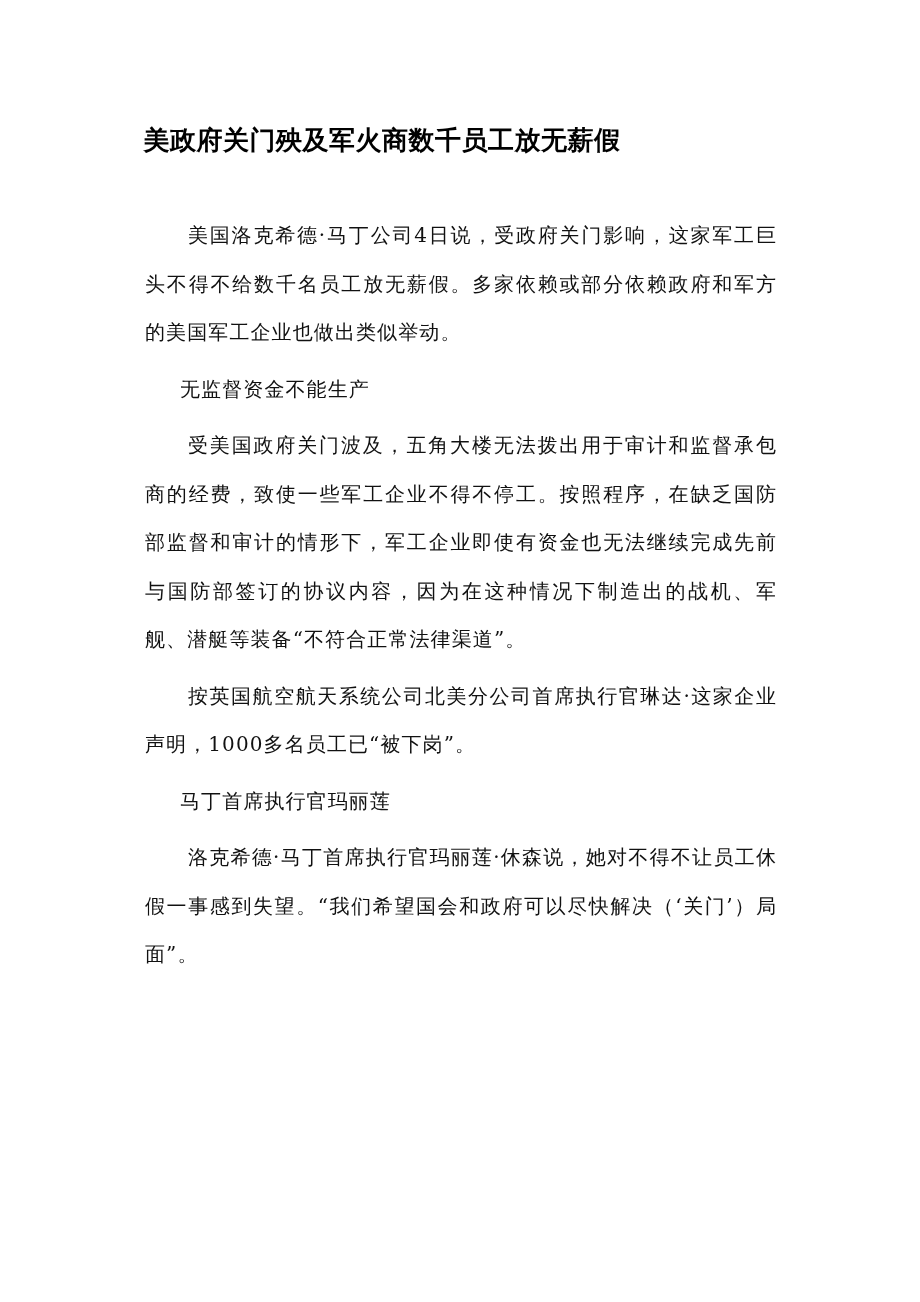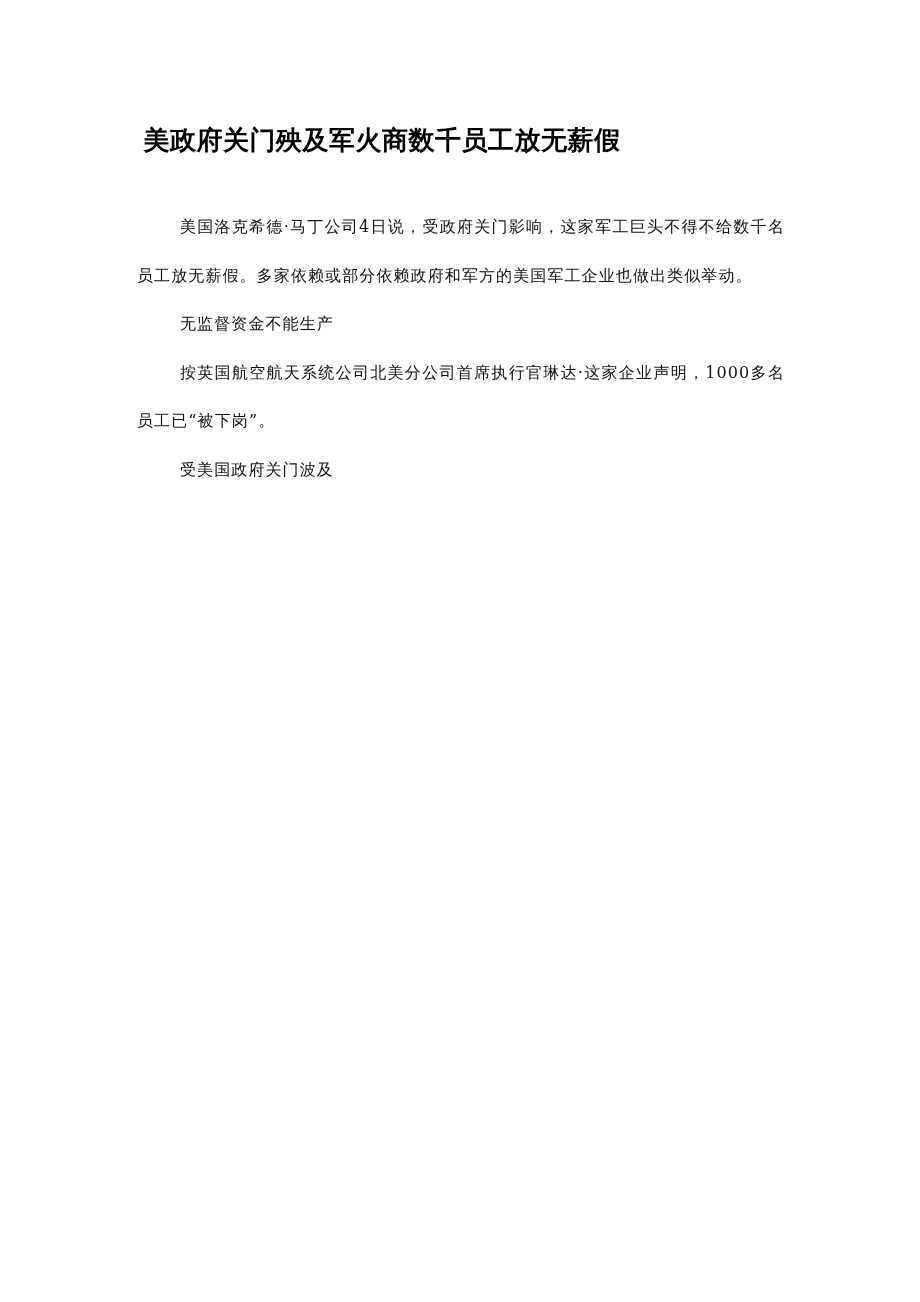--- a/index.html
+++ b/index.html
@@ -35,40 +35,42 @@
     margin: 0;
     color: #000;
   }
   .body {
     position: absolute;
     top: 203px;
     left: 0;
     width: 648px;
   }
   .para {
-    margin: 0;
-    font-size: 16px;
+    margin: 8px;
+    font-size: 20px;
     line-height: 48.5px;
     text-indent: 43px;
     text-align: justify;
     letter-spacing: 1.1px;
   }
   .subhead {
     margin: 0;
-    font-size: 16px;
+    font-size: 20px;
     line-height: 48.5px;
     text-indent: 43px;
     letter-spacing: 1.1px;
   }
 </style>
 </head>
 <body>
 
 <div class="page">
   <h1 class="title">美政府关门殃及军火商数千员工放无薪假</h1>
 
   <div class="body">
     <p class="para">美国洛克希德·马丁公司4日说，受政府关门影响，这家军工巨头不得不给数千名员工放无薪假。多家依赖或部分依赖政府和军方的美国军工企业也做出类似举动。</p>
     <p class="subhead">无监督资金不能生产</p>
+    <p class="para">受美国政府关门波及，五角大楼无法拨出用于审计和监督承包商的经费，致使一些军工企业不得不停工。按照程序，在缺乏国防部监督和审计的情形下，军工企业即使有资金也无法继续完成先前与国防部签订的协议内容，因为在这种情况下制造出的战机、军舰、潜艇等装备“不符合正常法律渠道”。</p>
     <p class="para">按英国航空航天系统公司北美分公司首席执行官琳达·这家企业声明，1000多名员工已“被下岗”。</p>
-    <p class="subhead">受美国政府关门波及</p>
+    <p class="subhead">马丁首席执行官玛丽莲</p>
+    <p class="para">洛克希德·马丁首席执行官玛丽莲·休森说，她对不得不让员工休假一事感到失望。“我们希望国会和政府可以尽快解决（‘关门’）局面”。</p>
   </div>
 </div>
 
 </body></html>

